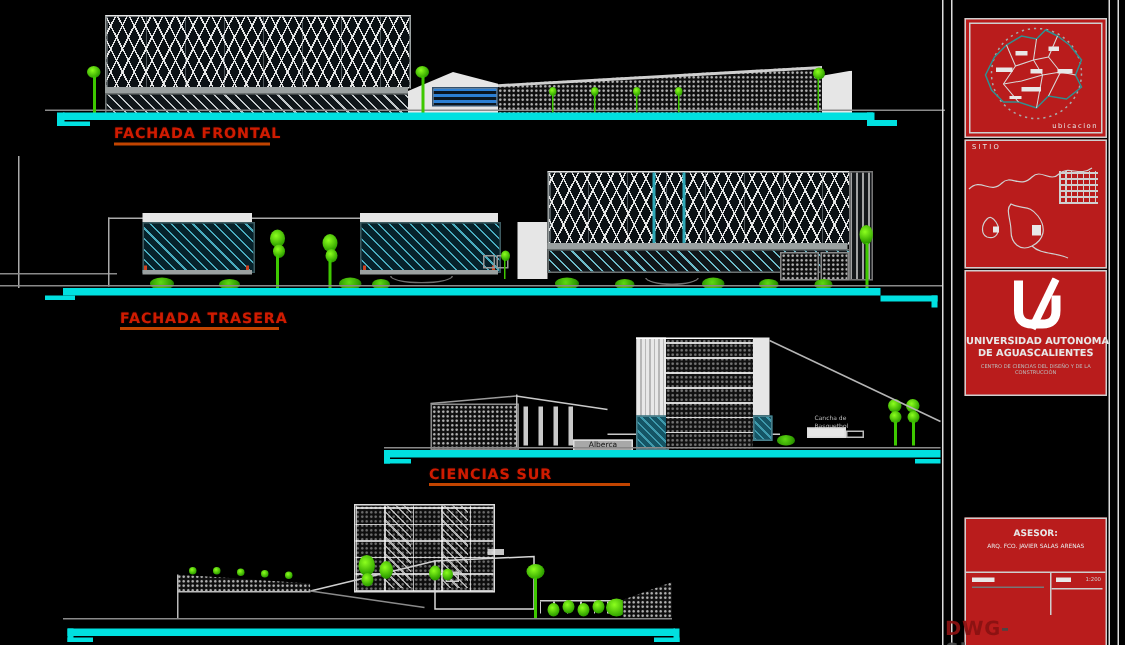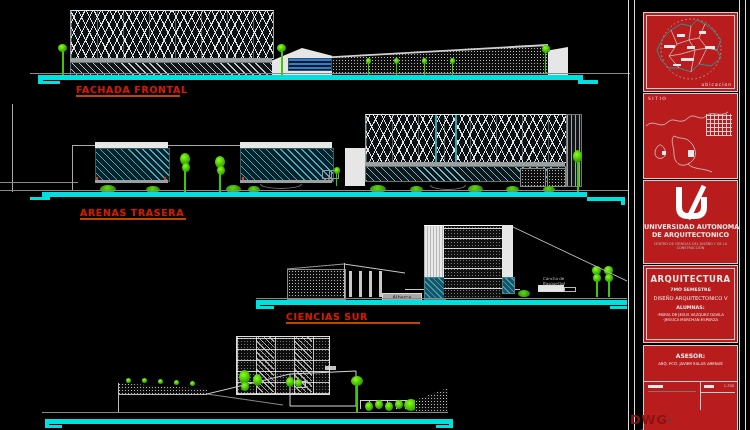--- a/index.html
+++ b/index.html
@@ -140,21 +140,21 @@
   <div class="abs bush" style="left:468px;top:185px;width:15px;height:8px;"></div>
   <div class="abs bush" style="left:506px;top:186px;width:13px;height:7px;"></div>
   <div class="abs bush" style="left:543px;top:186px;width:12px;height:7px;"></div>
   <div class="abs arc" style="left:260px;top:184px;width:40px;"></div>
   <div class="abs arc" style="left:430px;top:185px;width:34px;"></div>
   <div class="abs grayline" style="left:0px;top:190px;width:628px;height:1px;"></div>
   <div class="abs cyanbar" style="left:42px;top:192px;width:545px;height:5px;"></div>
   <div class="abs cyanbar" style="left:30px;top:197px;width:20px;height:3px;"></div>
   <div class="abs cyanbar" style="left:587px;top:197px;width:38px;height:4px;"></div>
   <div class="abs cyanbar" style="left:621px;top:197px;width:4px;height:8px;"></div>
-  <div class="abs facLabel" style="left:80px;top:207px;">ARENAS TRASERA</div>
+  <div class="abs facLabel" style="left:80px;top:207px;">FACHADA TRASERA</div>
   <div class="abs redline" style="left:80px;top:218px;width:106px;"></div>
 
   <div class="abs stipple" style="left:287px;top:269px;width:57px;height:29px;"></div>
   <div class="abs" style="left:344px;top:263px;width:61px;height:35px;border-left:1px solid #bbb;"></div>
   <div class="abs" style="left:349px;top:271px;width:3px;height:26px;background:#c9c9c9;"></div>
   <div class="abs" style="left:359px;top:271px;width:3px;height:26px;background:#c9c9c9;"></div>
   <div class="abs" style="left:369px;top:271px;width:3px;height:26px;background:#c9c9c9;"></div>
   <div class="abs" style="left:379px;top:271px;width:3px;height:26px;background:#c9c9c9;"></div>
   <div class="abs" style="left:405px;top:289px;width:115px;height:9px;border-top:1px solid #c9c9c9;"></div>
   <div class="abs wdot" style="left:462px;top:290px;width:3px;height:7px;"></div>
@@ -277,35 +277,25 @@
     <div class="abs" style="left:62px;top:20px;width:26px;height:22px;
          background-image:repeating-linear-gradient(0deg,#d0d0d0 0 1px,transparent 1px 4px),repeating-linear-gradient(90deg,#d0d0d0 0 1px,transparent 1px 4px);"></div>
   </div>
 
   <div class="abs tbox" style="left:643px;top:180px;width:93px;height:82px;text-align:center;">
     <svg width="40" height="36" viewBox="0 0 40 36" style="margin:4px auto 0;">
       <path d="M8,2 V22 Q8,31 17,31 H24 Q33,31 33,22 V12" fill="none" stroke="#fff" stroke-width="6"></path>
       <path d="M33,1 L17,34" stroke="#fff" stroke-width="5"></path>
     </svg>
     <div class="t" style="font-size:6.5px;font-weight:bold;margin-top:2px;">UNIVERSIDAD AUTONOMA</div>
-    <div class="t" style="font-size:6.5px;font-weight:bold;">DE ARQUITECTONICO</div>
+    <div class="t" style="font-size:6.5px;font-weight:bold;">DE AGUASCALIENTES</div>
     <div class="t" style="font-size:3.4px;color:#bdbdbd;margin-top:3px;">CENTRO DE CIENCIAS DEL DISEÑO Y DE LA</div>
     <div class="t" style="font-size:3.4px;color:#bdbdbd;">CONSTRUCCIÓN</div>
   </div>
 
-  <div class="abs tbox" style="left:643px;top:265px;width:93px;height:76px;">
-    <div style="position:absolute;inset:2px;border:1px solid #cfcfcf;text-align:center;">
-      <div class="t" style="font-size:8.5px;font-weight:bold;letter-spacing:.5px;margin-top:5px;">ARQUITECTURA</div>
-      <div class="t" style="font-size:4.6px;font-weight:bold;margin-top:3px;">7MO SEMESTRE</div>
-      <div class="t" style="font-size:5.2px;margin-top:3px;">DISEÑO ARQUITECTONICO V</div>
-      <div class="t" style="font-size:4.8px;font-weight:bold;margin-top:4px;">ALUMNAS:</div>
-      <div class="t" style="font-size:3.8px;margin-top:2px;">-MARIA DE JESUS VAZQUEZ DAVILA</div>
-      <div class="t" style="font-size:3.8px;">-JESSICA MARCHAN ESPARZA</div>
-    </div>
-  </div>
 
   <div class="abs tbox" style="left:643px;top:345px;width:93px;height:85px;">
     <div style="border-bottom:1px solid #cfcfcf;text-align:center;height:29px;">
       <div class="t" style="font-size:6px;font-weight:bold;margin-top:6px;">ASESOR:</div>
       <div class="t" style="font-size:3.9px;margin-top:2px;">ARQ. FCO. JAVIER SALAS ARENAS</div>
     </div>
     <div style="position:relative;height:28px;">
       <div class="abs" style="left:56px;top:0;width:1px;height:28px;background:#cfcfcf;"></div>
       <div class="abs wdot" style="left:4px;top:3px;width:15px;height:3px;"></div>
 

